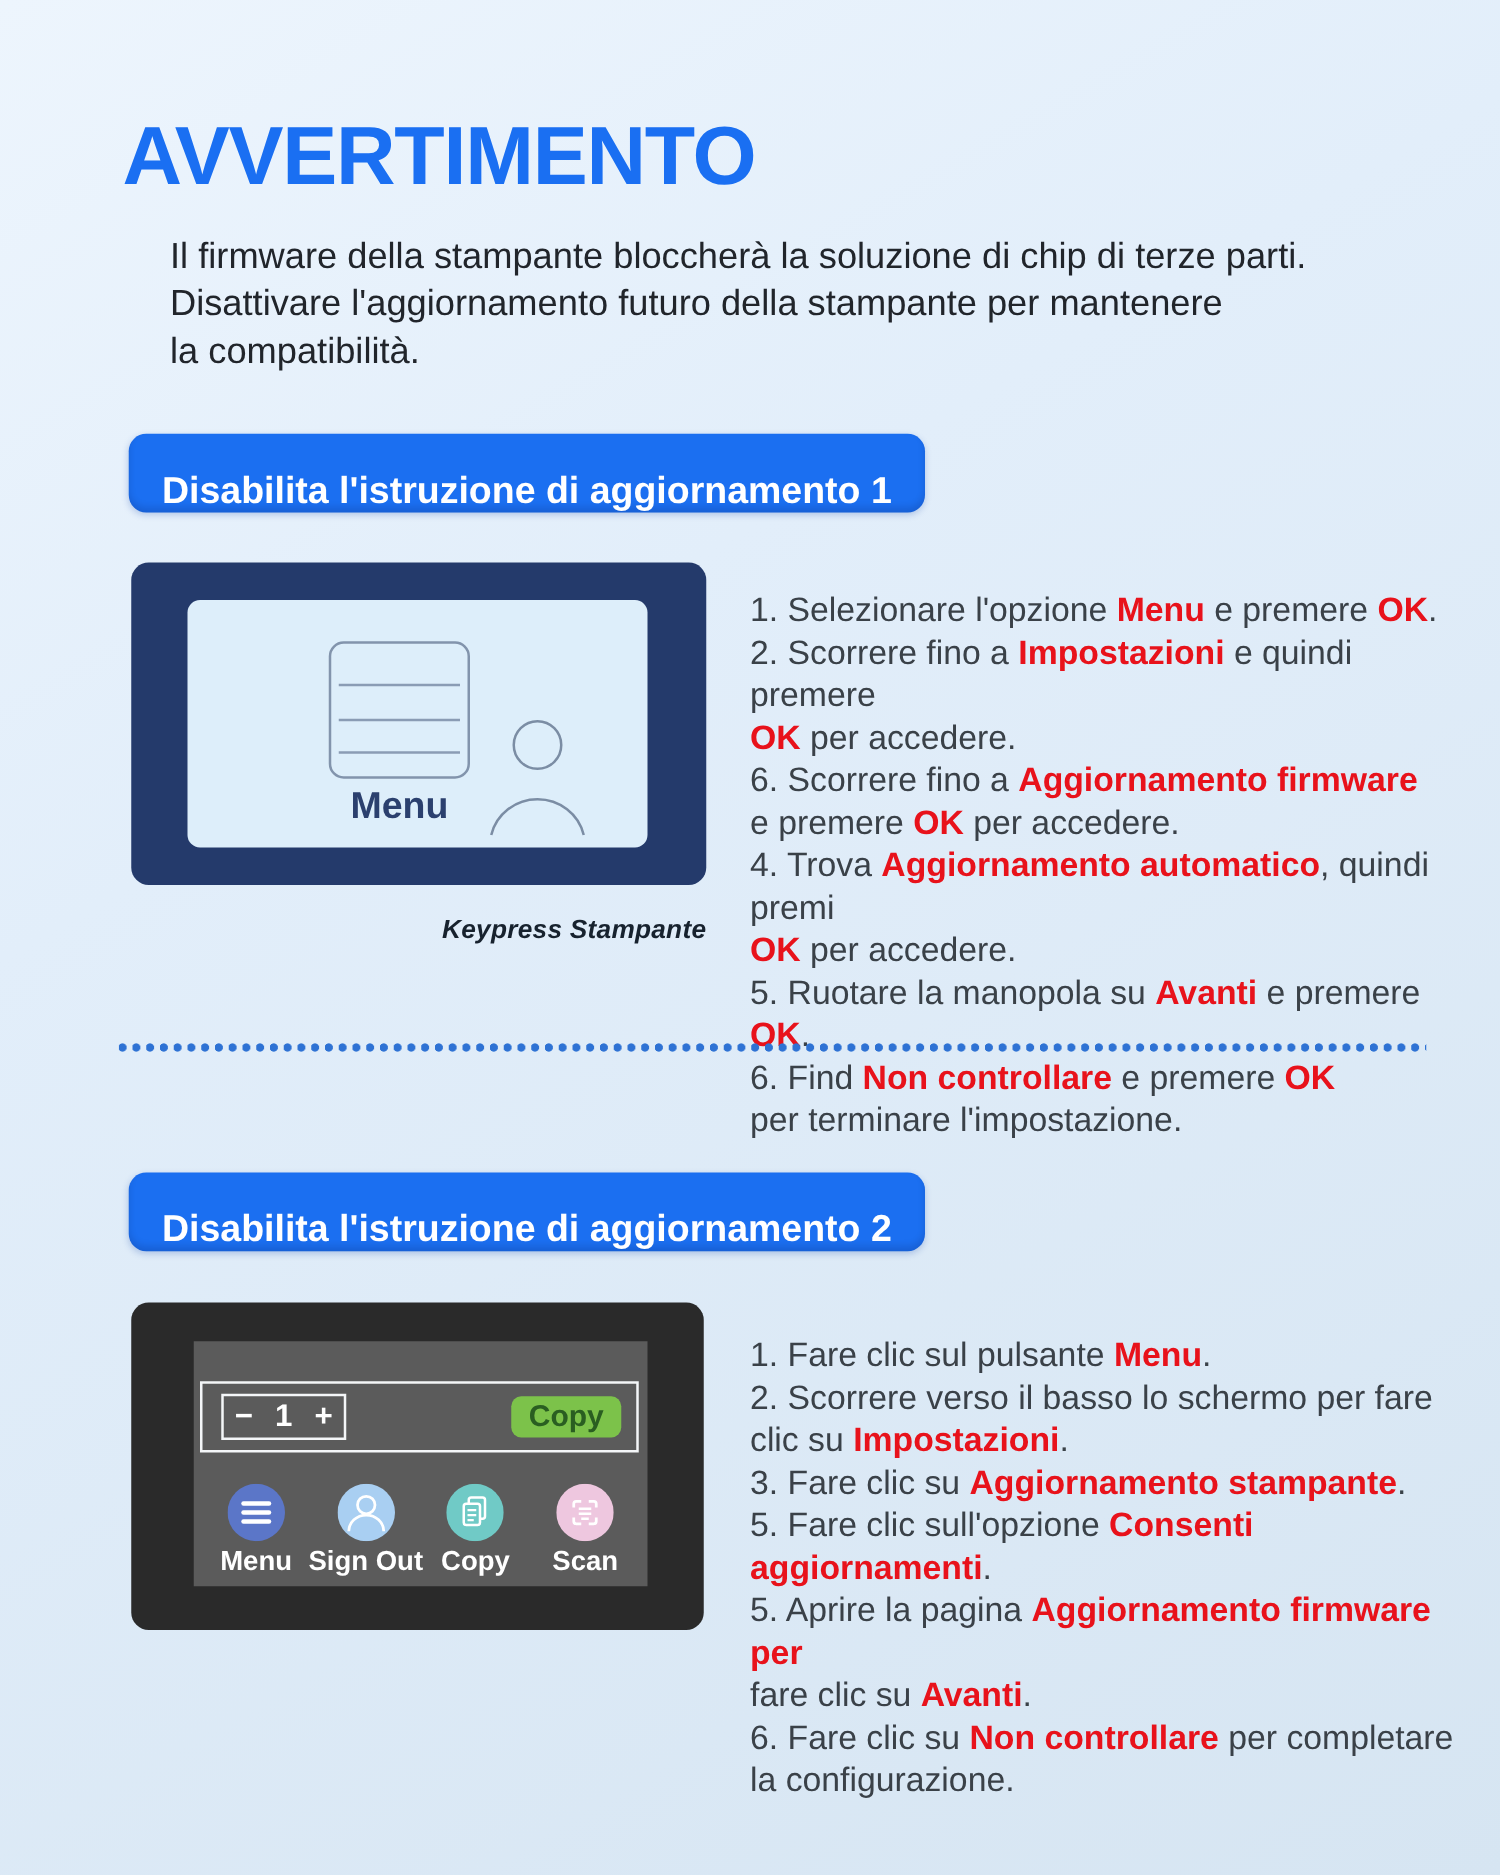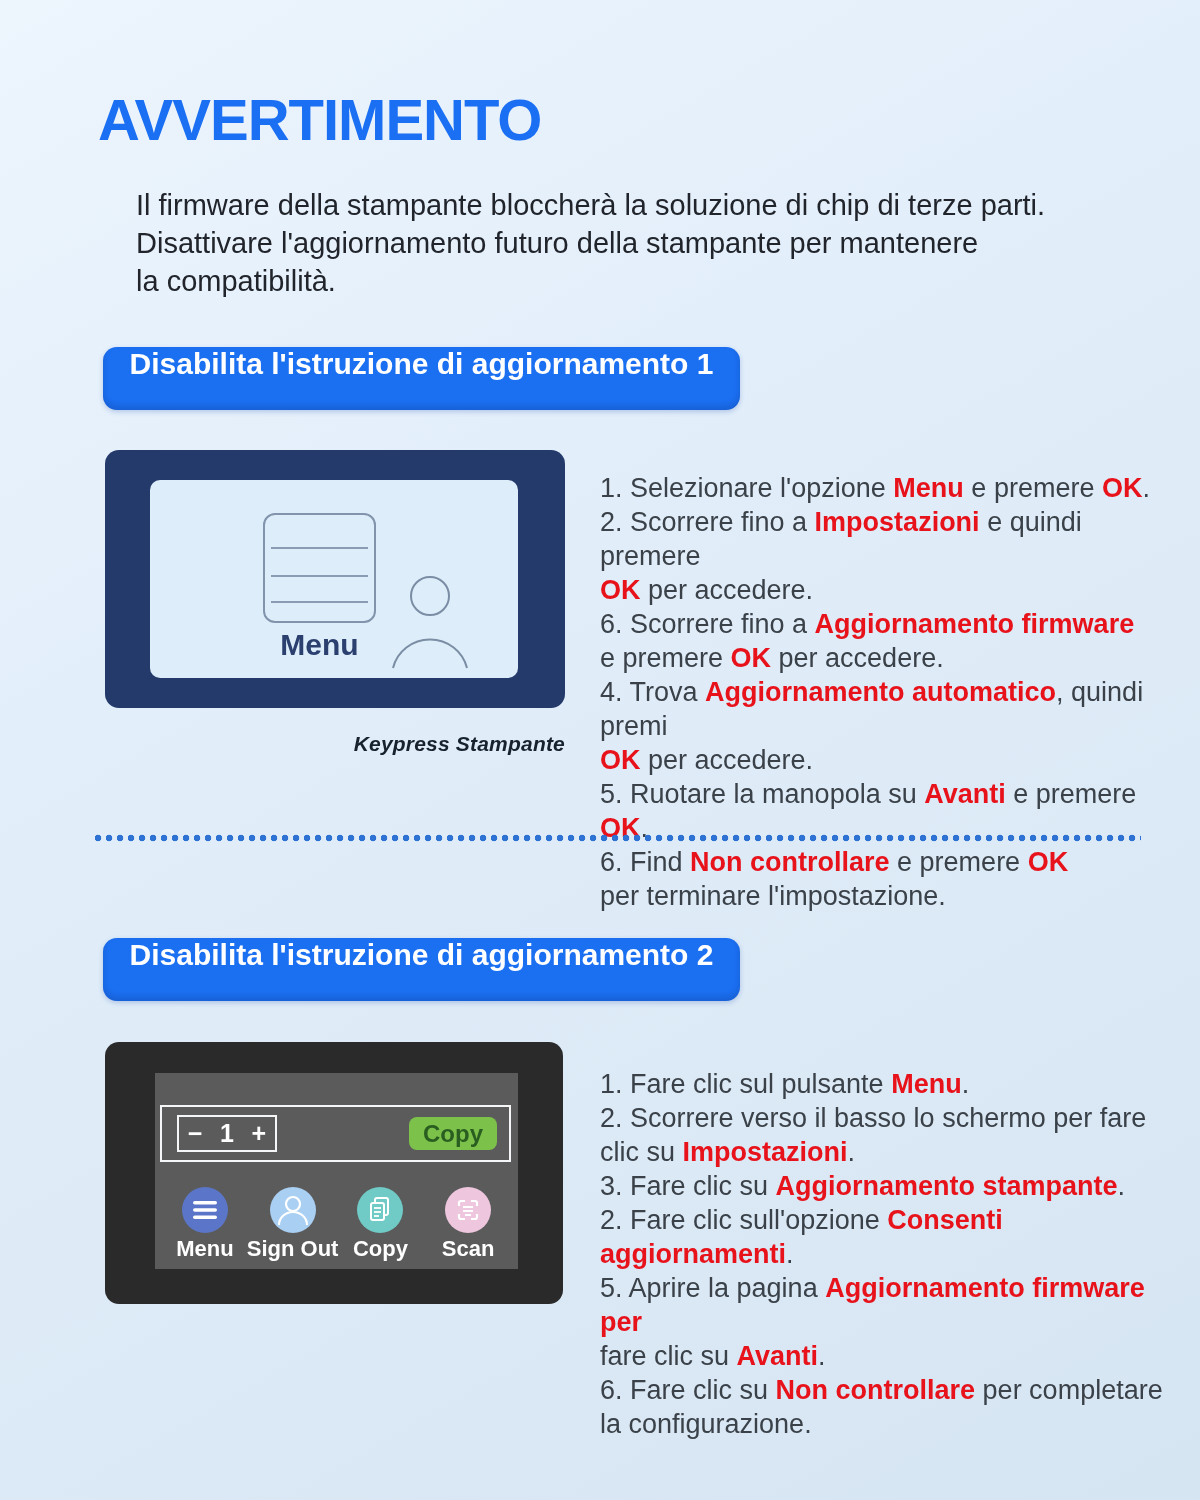--- a/index.html
+++ b/index.html
@@ -4,30 +4,30 @@
 <style>
   * { margin:0; padding:0; box-sizing:border-box; }
   html,body { width:1200px; }
   body { font-family:"Liberation Sans", sans-serif; }
   .page {
     position:relative; width:1200px; height:1500px; overflow:hidden;
     background:linear-gradient(150deg,#edf5fd 0%,#e2eefa 35%,#d6e5f2 100%);
   }
   .title {
     position:absolute; left:98px; top:86px;
-    font-size:58px; font-weight:bold; letter-spacing:-1px; color:#1a6ff2;
+    font-size:66px; font-weight:bold; letter-spacing:-1px; color:#1a6ff2;
   }
   .intro {
     position:absolute; left:100px; top:186px; width:1060px;
     font-size:29px; line-height:38px; color:#21252b;margin-left:36px;
   }
   .banner {
     position:absolute; left:103px; width:637px; height:63px;
     background:#1b6ff1; border-radius:14px;
-    display:flex; align-items:flex-start; justify-content:center;
+    display:flex; align-items:flex-end; justify-content:center;
     color:#ffffff; font-size:30px; font-weight:bold;
     box-shadow:inset 0 -4px 6px rgba(0,0,40,0.14), 0 2px 5px rgba(30,80,180,0.25);
   }
   .banner1 { top:347px; }
   .banner2 { top:938px; }
 
   
   .printer1 { position:absolute; left:105px; top:450px; width:460px; height:258px;
     background:#243a6b; border-radius:14px; }
   .screen1 { position:absolute; left:45px; top:30px; width:368px; height:198px;
@@ -183,20 +183,20 @@
       </div>
     </div>
   </div>
 
 
   <div class="steps steps2">
     <div><span>1. Fare clic sul pulsante </span><span class="rd">Menu</span><span>.</span></div>
     <div><span>2. Scorrere verso il basso lo schermo per fare</span></div>
     <div><span>clic su </span><span class="rd">Impostazioni</span><span>.</span></div>
     <div><span>3. Fare clic su </span><span class="rd">Aggiornamento stampante</span><span>.</span></div>
-    <div><span>2. Fare clic sull'opzione </span><span class="rd">Consenti aggiornamenti</span><span>.</span></div>
+    <div><span>5. Fare clic sull'opzione </span><span class="rd">Consenti aggiornamenti</span><span>.</span></div>
     <div><span>5. Aprire la pagina </span><span class="rd">Aggiornamento firmware per</span></div>
     <div><span>fare clic su </span><span class="rd">Avanti</span><span>.</span></div>
     <div><span>6. Fare clic su </span><span class="rd">Non controllare</span><span> per completare</span></div>
     <div><span>la configurazione.</span></div>
   </div>
 
 </div>
 
 </body></html>

